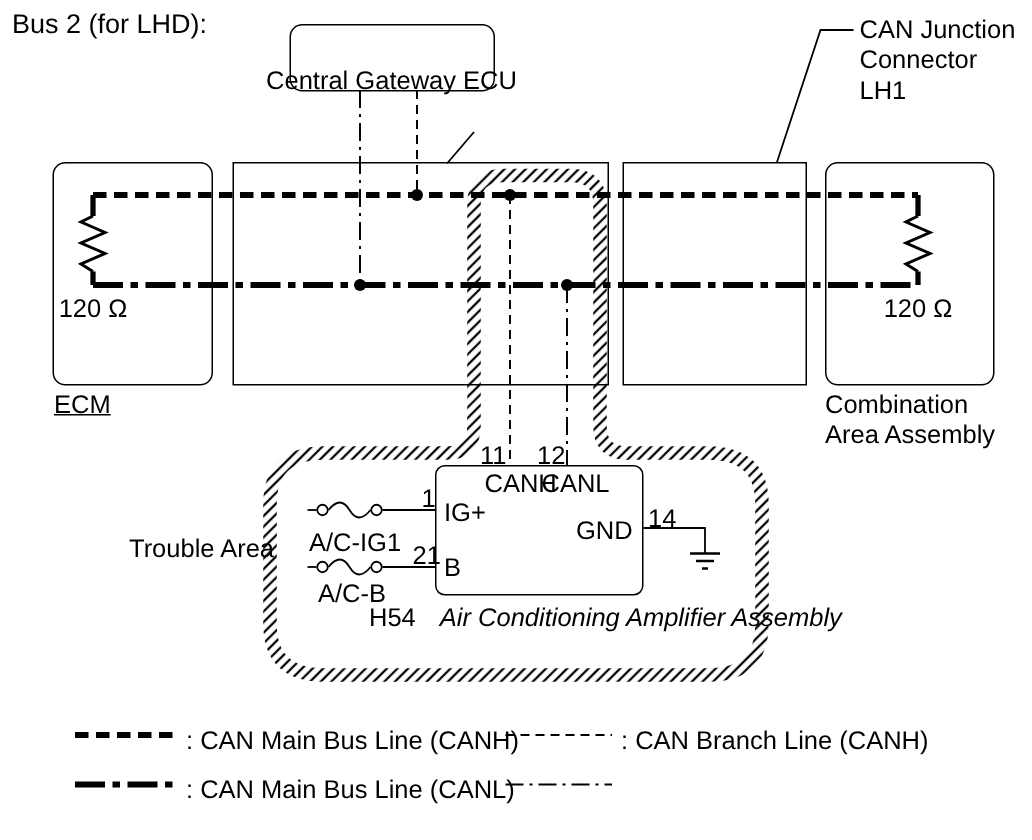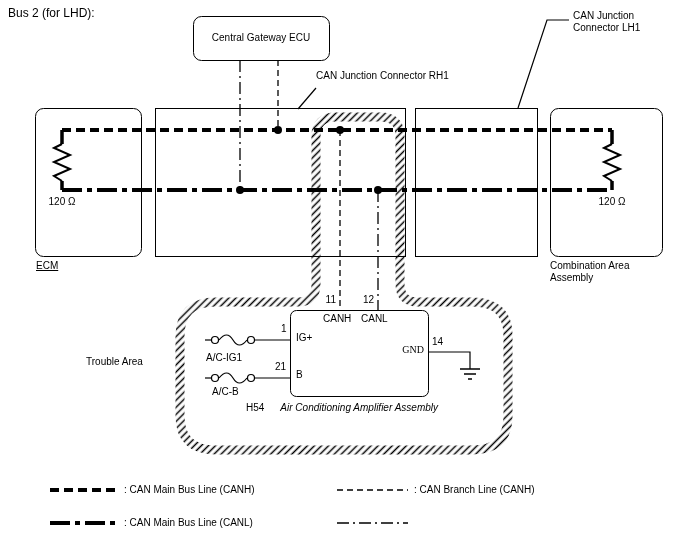--- a/index.html
+++ b/index.html
@@ -2,24 +2,24 @@
 <html><head>
 <meta charset="utf-8">
 <style>
   html,body { margin:0; padding:0; background:#fff; }
   .stage {
     position:relative; width:688px; height:560px; background:#ffffff;
     font-family:"Liberation Sans","DejaVu Sans",sans-serif; color:#000;
     overflow:hidden;
   }
   svg.layer { position:absolute; left:0; top:0; }
-  .label { position:absolute; font-size:10px; line-height:1.2; white-space:nowrap; }
+  .label { position:absolute; font-size:17px; line-height:1.2; white-space:nowrap; }
   .label.wrap { white-space:normal; }
   .label.center { display:flex; align-items:center; justify-content:center; text-align:center; }
-  .label.title { font-size:12px; }
+  .label.title { font-size:18px; }
 
   
   .box         { fill:none; stroke:#000; stroke-width:1; }
   .hatch-band  { fill:none; stroke:url(#hatch); stroke-width:9; }
   .main-canh   { fill:none; stroke:#000; stroke-width:4;   stroke-dasharray:9 5; }
   .main-canl   { fill:none; stroke:#000; stroke-width:4;   stroke-dasharray:20 5 5 5; }
   .branch-canh { fill:none; stroke:#000; stroke-width:1.3; stroke-dasharray:6 4; }
   .branch-canl { fill:none; stroke:#000; stroke-width:1.3; stroke-dasharray:12 4 2 4; }
   .thin        { fill:none; stroke:#000; stroke-width:1.2; }
   .corner      { fill:none; stroke:#000; stroke-width:3.5; }
@@ -86,43 +86,42 @@
     <path class="gnd" d="M460 369 H480 M464 374 H476 M468 379 H472"></path>
 
     <path class="main-canh" d="M50 490 H118"></path>
     <path class="branch-canh" d="M337 490 H408"></path>
     <path class="main-canl" d="M50 523 H118"></path>
     <path class="branch-canl" d="M337 523 H408"></path>
   </svg>
 
   <div class="label title" style="left:8px; top:6px;">Bus 2 (for LHD):</div>
 
-  <div class="label center" style="left:193px; top:16px; width:136px; height:44px;">Central Gateway ECU</div>
-  <div class="label" style="left:316px; top:70px;">CAN Junction Connector RH1</div>
+  <div class="label center" style="left:193px; top:32px; width:136px; height:44px;">Central Gateway ECU</div>
   <div class="label wrap" style="left:573px; top:10px; width:104px;">CAN Junction Connector LH1</div>
 
   <div class="label" style="left:36px; top:260px;text-decoration:underline;">ECM</div>
   <div class="label wrap" style="left:550px; top:260px; width:118px;">Combination Area Assembly</div>
 
   <div class="label center" style="left:38px; top:196px; width:48px;">120 Ω</div>
   <div class="label center" style="left:588px; top:196px; width:48px;">120 Ω</div>
 
   <div class="label" style="left:86px; top:356px;">Trouble Area</div>
 
   <div class="label" style="left:320px; top:294px; width:16px; text-align:right;">11</div>
   <div class="label" style="left:358px; top:294px; width:16px; text-align:right;">12</div>
   <div class="label" style="left:323px; top:313px;">CANH</div>
   <div class="label" style="left:361px; top:313px;">CANL</div>
 
   <div class="label" style="left:281px; top:323px;">1</div>
   <div class="label" style="left:296px; top:332px;">IG+</div>
   <div class="label" style="left:275px; top:361px;">21</div>
   <div class="label" style="left:296px; top:369px;">B</div>
 
-  <div class="label" style="left:384px; top:344px; width:40px; text-align:right;font-family:Liberation Serif, serif;">GND</div>
+  <div class="label" style="left:384px; top:344px; width:40px; text-align:left;">GND</div>
   <div class="label" style="left:432px; top:336px;">14</div>
 
   <div class="label" style="left:206px; top:352px;">A/C-IG1</div>
   <div class="label" style="left:212px; top:386px;">A/C-B</div>
 
   <div class="label" style="left:246px; top:402px;">
     <span>H54</span><span style="margin-left:16px;font-style:italic;">Air Conditioning Amplifier Assembly</span>
   </div>
 
   <div class="label" style="left:414px; top:484px;">: CAN Branch Line (CANH)</div>

